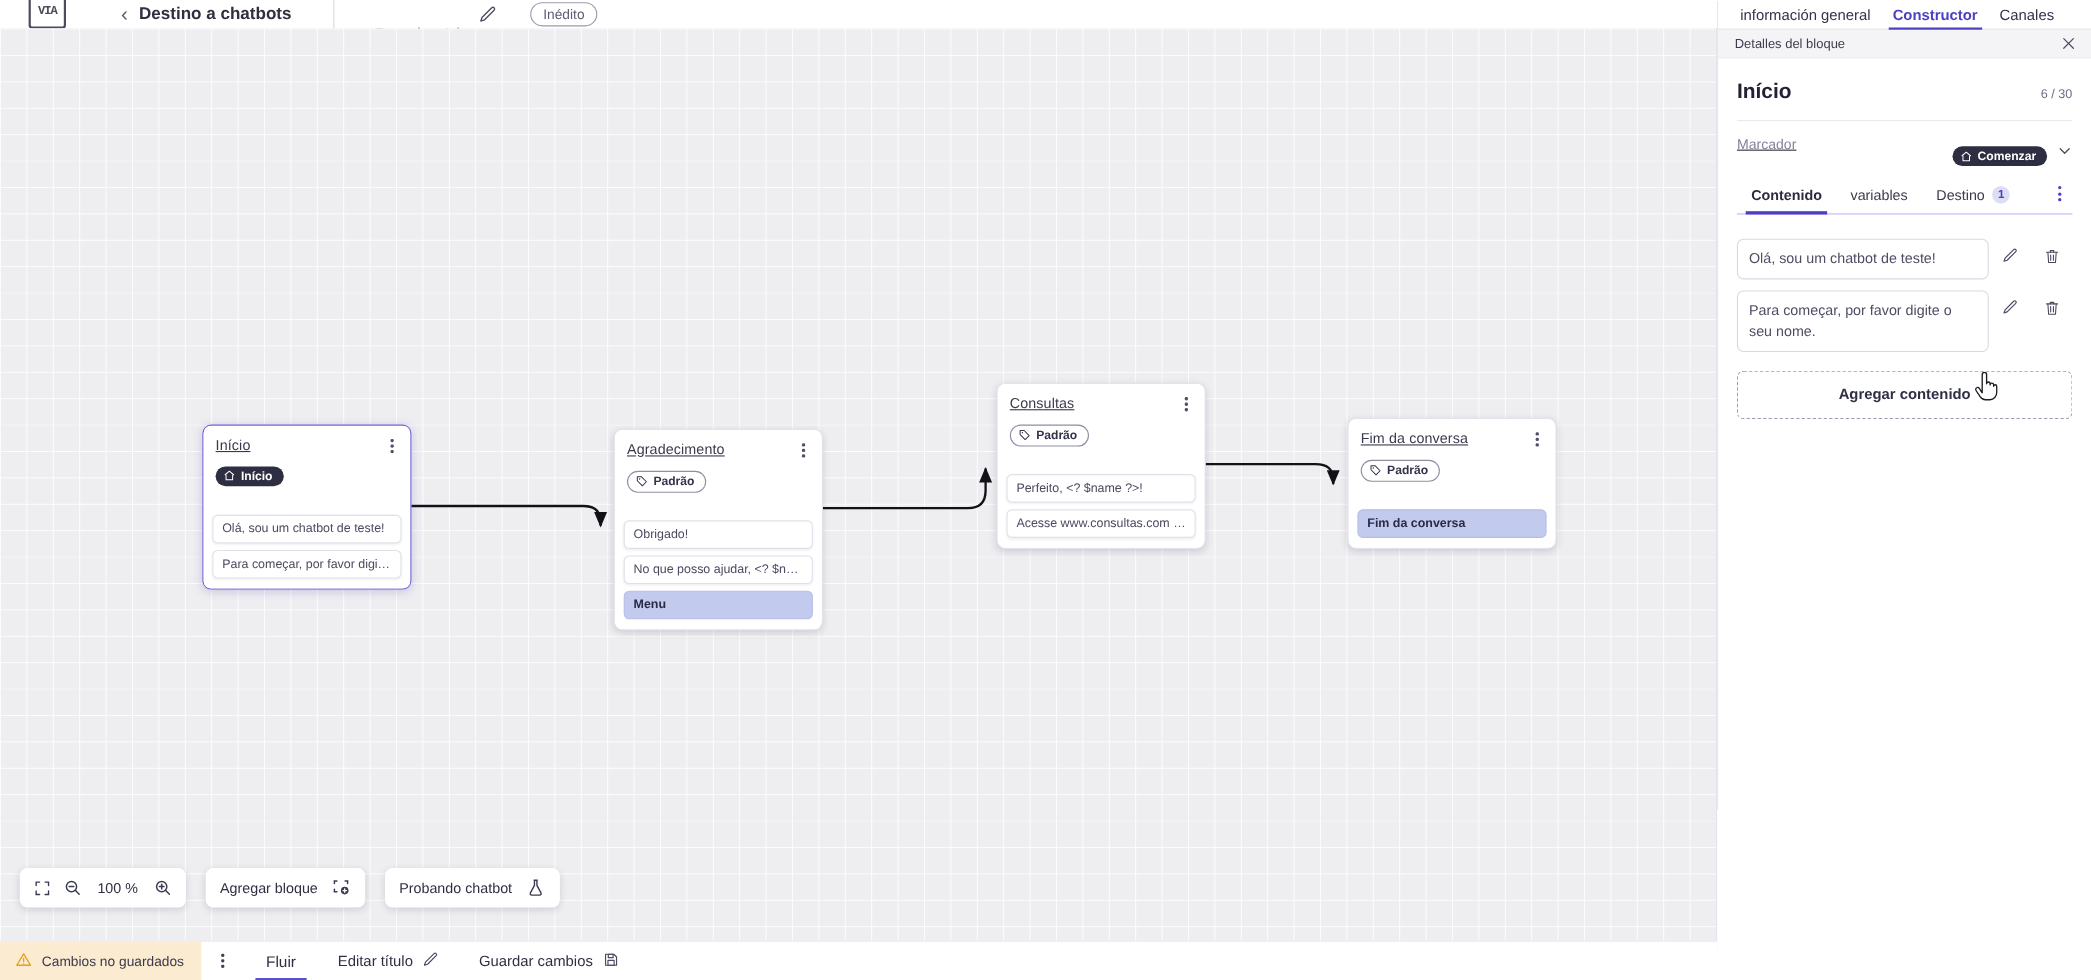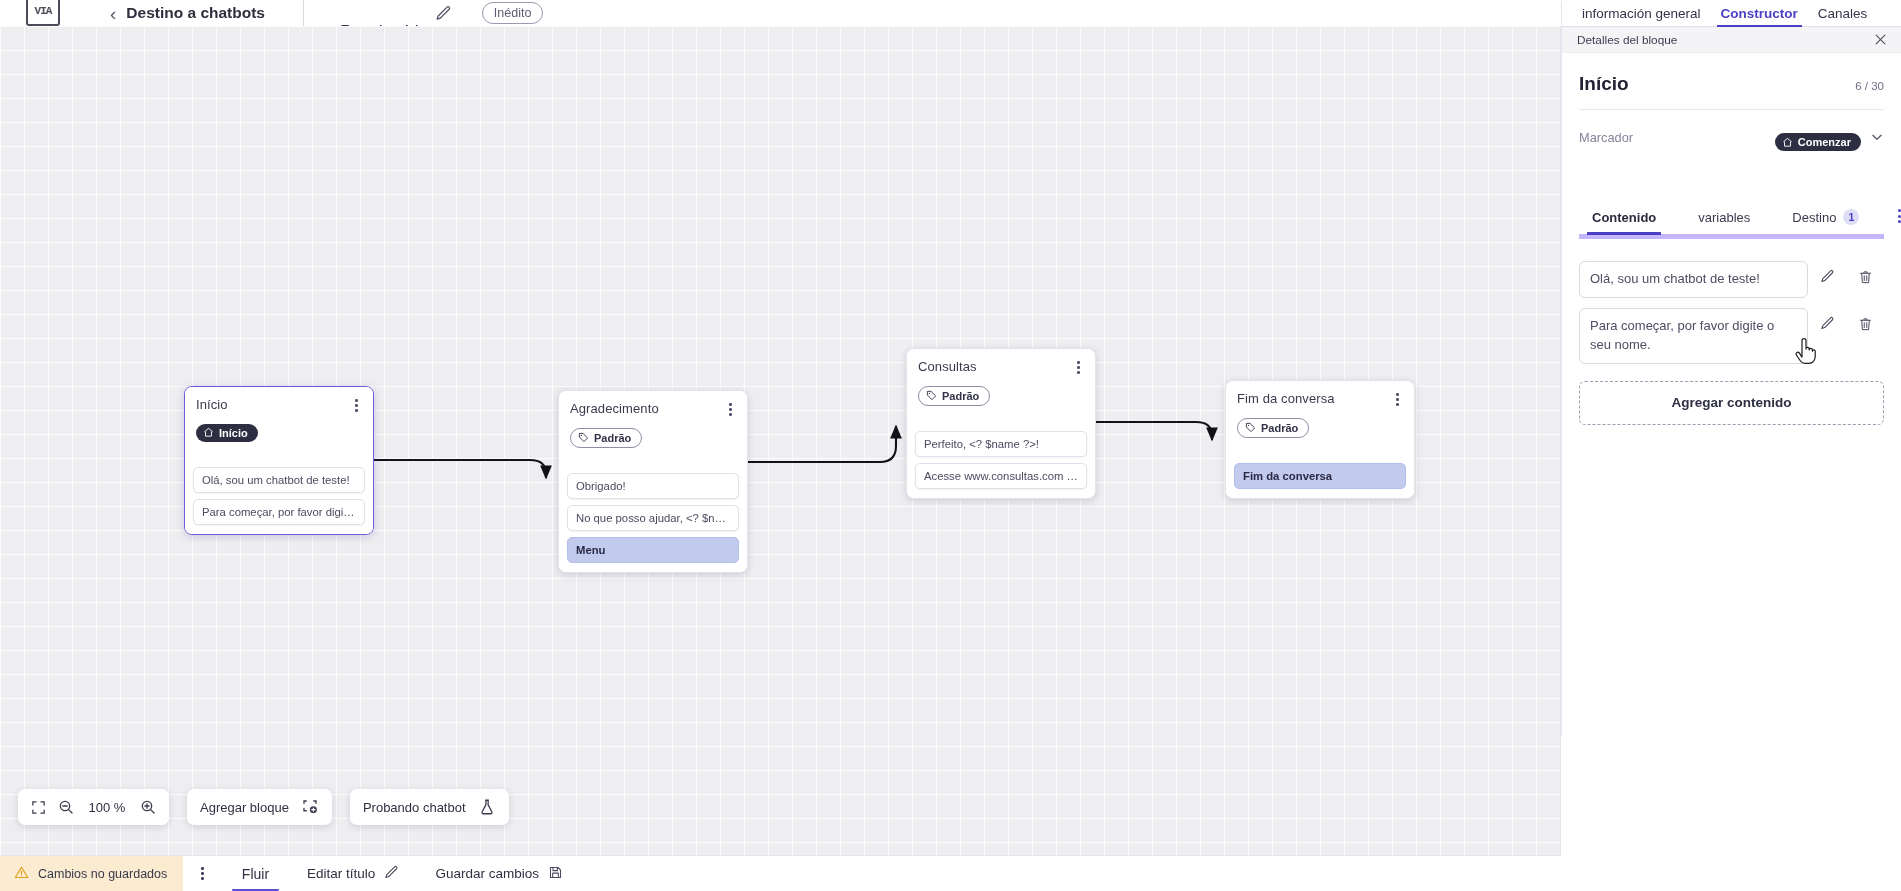--- a/index.html
+++ b/index.html
@@ -67,21 +67,21 @@
   .node {
     position: absolute; width: 190px;
     background: #ffffff; border-radius: 8px;
     box-shadow: 0 2px 7px rgba(40,40,70,.16);
     border: 1px solid #e3e3ea;
     overflow: hidden;
   }
   .node.selected { border: 1.6px solid #6b5fd6; box-shadow: 0 2px 9px rgba(70,60,160,.22); }
   .node-head { padding: 10px 11px 9px 11px; background:#fff; }
   .node-title-row { display: flex; align-items: flex-start; justify-content: space-between; }
-  .node-title { font-size: 13px; font-weight: 400; color: #3a3a4d; letter-spacing:.1px;}
+  .node-title { font-size: 13px; font-weight: 400; color: #3a3a4d; letter-spacing:.1px;text-decoration:underline;}
   .kebab {
     display: flex; flex-direction: column; gap: 2.5px; align-items: center;
     padding: 2px 4px; cursor: pointer;
   }
   .kebab i { width: 2.6px; height: 2.6px; border-radius: 50%; background: #50506a; display:block;}
   .chip {
     display: inline-flex; align-items: center; gap: 5px;
     margin-top: 10px; padding: 3px 10px 3px 7px;
     border-radius: 11px; font-size: 11px; font-weight: 700;
   }
@@ -173,30 +173,30 @@
   .close-x { cursor: pointer; display:flex; align-items:center; color:#4a4a60;}
   .rp-inner { padding: 0 17px; }
   .blk-title-row {
     display: flex; align-items: baseline; justify-content: space-between;
     padding-top: 20px; padding-bottom: 14px;
     border-bottom: 1px solid #e8e8ef;
   }
   .blk-title { font-size: 19px; font-weight: 700; color: #222234; }
   .blk-count { font-size: 11.5px; color: #6d6d85; }
   .marker-row {
-    display: flex; align-items: center; justify-content: space-between;
+    display: flex; justify-content: space-between;
     padding: 13px 0 13px 0;
+    text-decoration: underline;
   }
   .marker-label { font-size: 12.8px; color: #84849a; }
   .marker-right { display: flex; align-items: center; gap: 9px; }
   .chev-dn { color:#4a4a60; display:flex; cursor:pointer;}
   .rp-tabs2 {
-    display: flex; align-items: center; gap: 16px; border-bottom: 5px solid #c4b5fd;
+    display: flex; align-items: center; gap: 0; border-bottom: 1px solid #c4b5fd;
     position: relative;
-    margin-top: 40px;
   }
   .rp-tab2 {
     padding: 5px 13px 9px 13px; font-size: 13px; color: #3a3a4e; cursor: pointer;
     position: relative; display: flex; align-items: center; gap: 7px;
   }
   .rp-tab2.active { color: #2b2b3f; font-weight: 700; }
   .rp-tab2.active::after {
     content:""; position:absolute; left:8px; right:8px; bottom:-1px; height:2.5px;
     background:#4b3fc4;
   }

